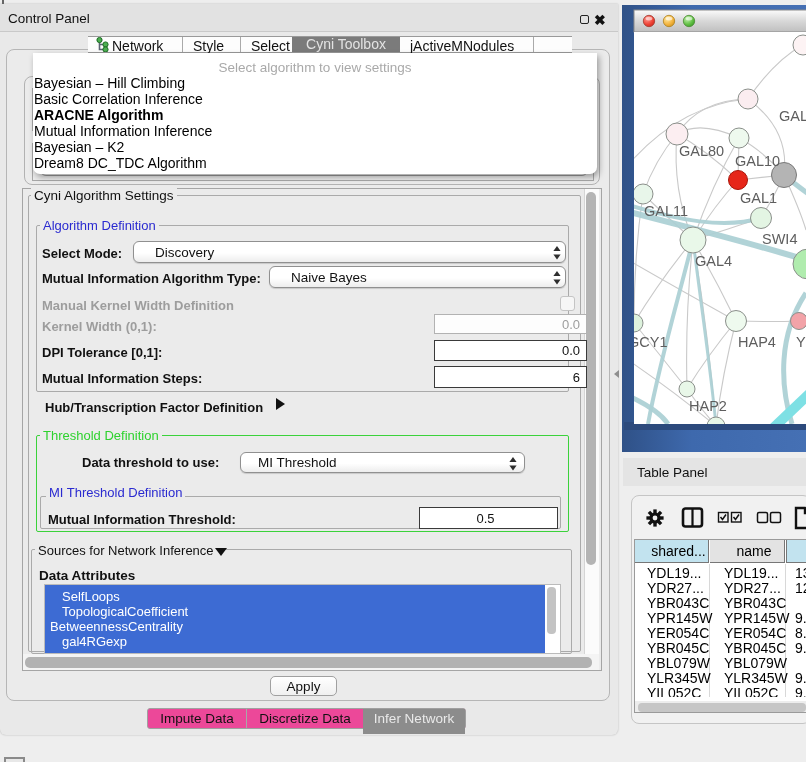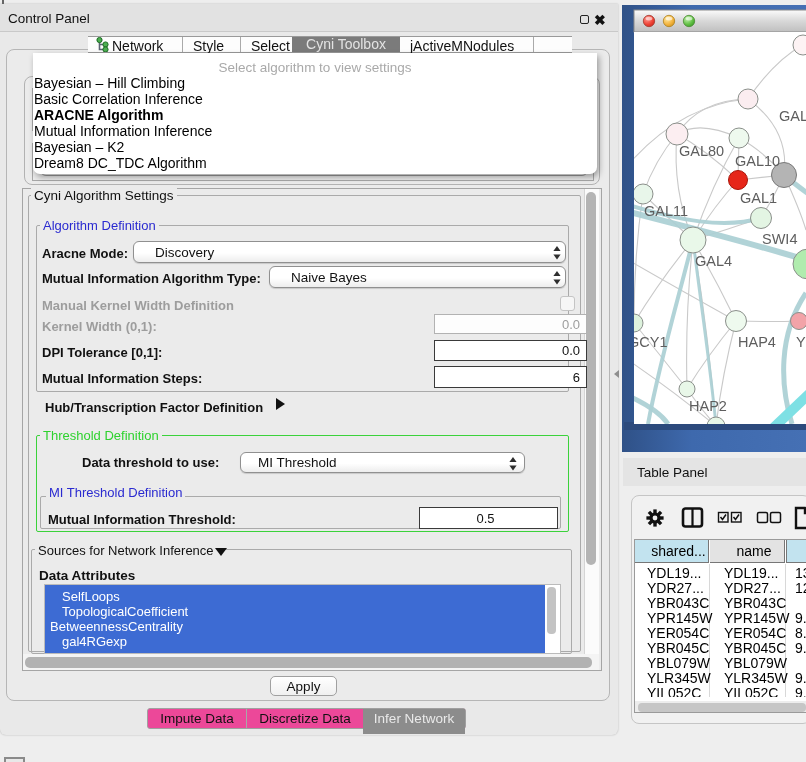--- a/index.html
+++ b/index.html
@@ -54,21 +54,21 @@
 
     <div class="abs" style="left:1px; top:466px; width:576px; height:16px; background:#f4f4f4;"></div>
     <div class="abs" style="left:3px; top:469px; width:567px; height:11px; background:#b2b2b2; border-radius:5px;"></div>
 
     <div class="abs" style="left:6px; top:7px; width:553px; height:457px; border:1px solid #aaaaaa; border-radius:2px;"></div>
     <div class="abs" style="left:9px; top:0px; background:#ebebeb; padding:0 3px; font-size:13.5px;">Cyni Algorithm Settings</div>
 
     <div class="abs" style="left:14px; top:37px; width:533px; height:167px; border:1px solid #aaaaaa; border-radius:2px;"></div>
     <div class="abs" style="left:18px; top:30px; background:#ebebeb; padding:0 3px; font-size:13px; color:#2a2ad0;">Algorithm Definition</div>
 
-    <div class="abs b" style="left:20px; top:58px;">Aracne Mode:</div>
+    <div class="abs b" style="left:20px; top:58px;">Select Mode:</div>
     <div class="abs" style="left:111px; top:53px; width:433px; height:22px; background:linear-gradient(#ffffff 55%,#ededed); border:1px solid #909090; border-radius:6px; box-shadow:0 1px 1px rgba(0,0,0,0.15);">
       <div class="abs" style="left:21px; top:3px; font-size:13.5px;">Discovery</div>
       <svg class="abs" style="left:419px; top:4px;" width="8" height="14" viewBox="0 0 8 14">
           <path d="M4 0 L7.6 5 L0.4 5 Z" fill="#2e2e2e"></path>
           <path d="M0.4 8.5 L7.6 8.5 L4 13.5 Z" fill="#2e2e2e"></path>
         </svg>
     </div>
 
     <div class="abs b" style="left:20px; top:83px;">Mutual Information Algorithm Type:</div>
     <div class="abs" style="left:247px; top:78px; width:297px; height:22px; background:linear-gradient(#ffffff 55%,#ededed); border:1px solid #909090; border-radius:6px; box-shadow:0 1px 1px rgba(0,0,0,0.15);">

